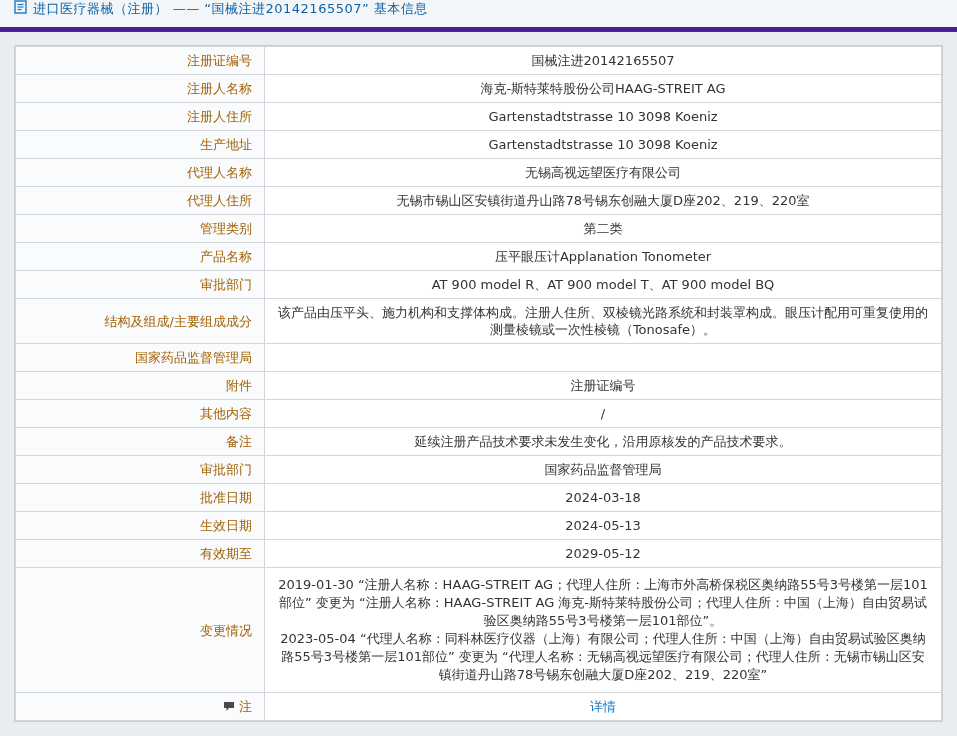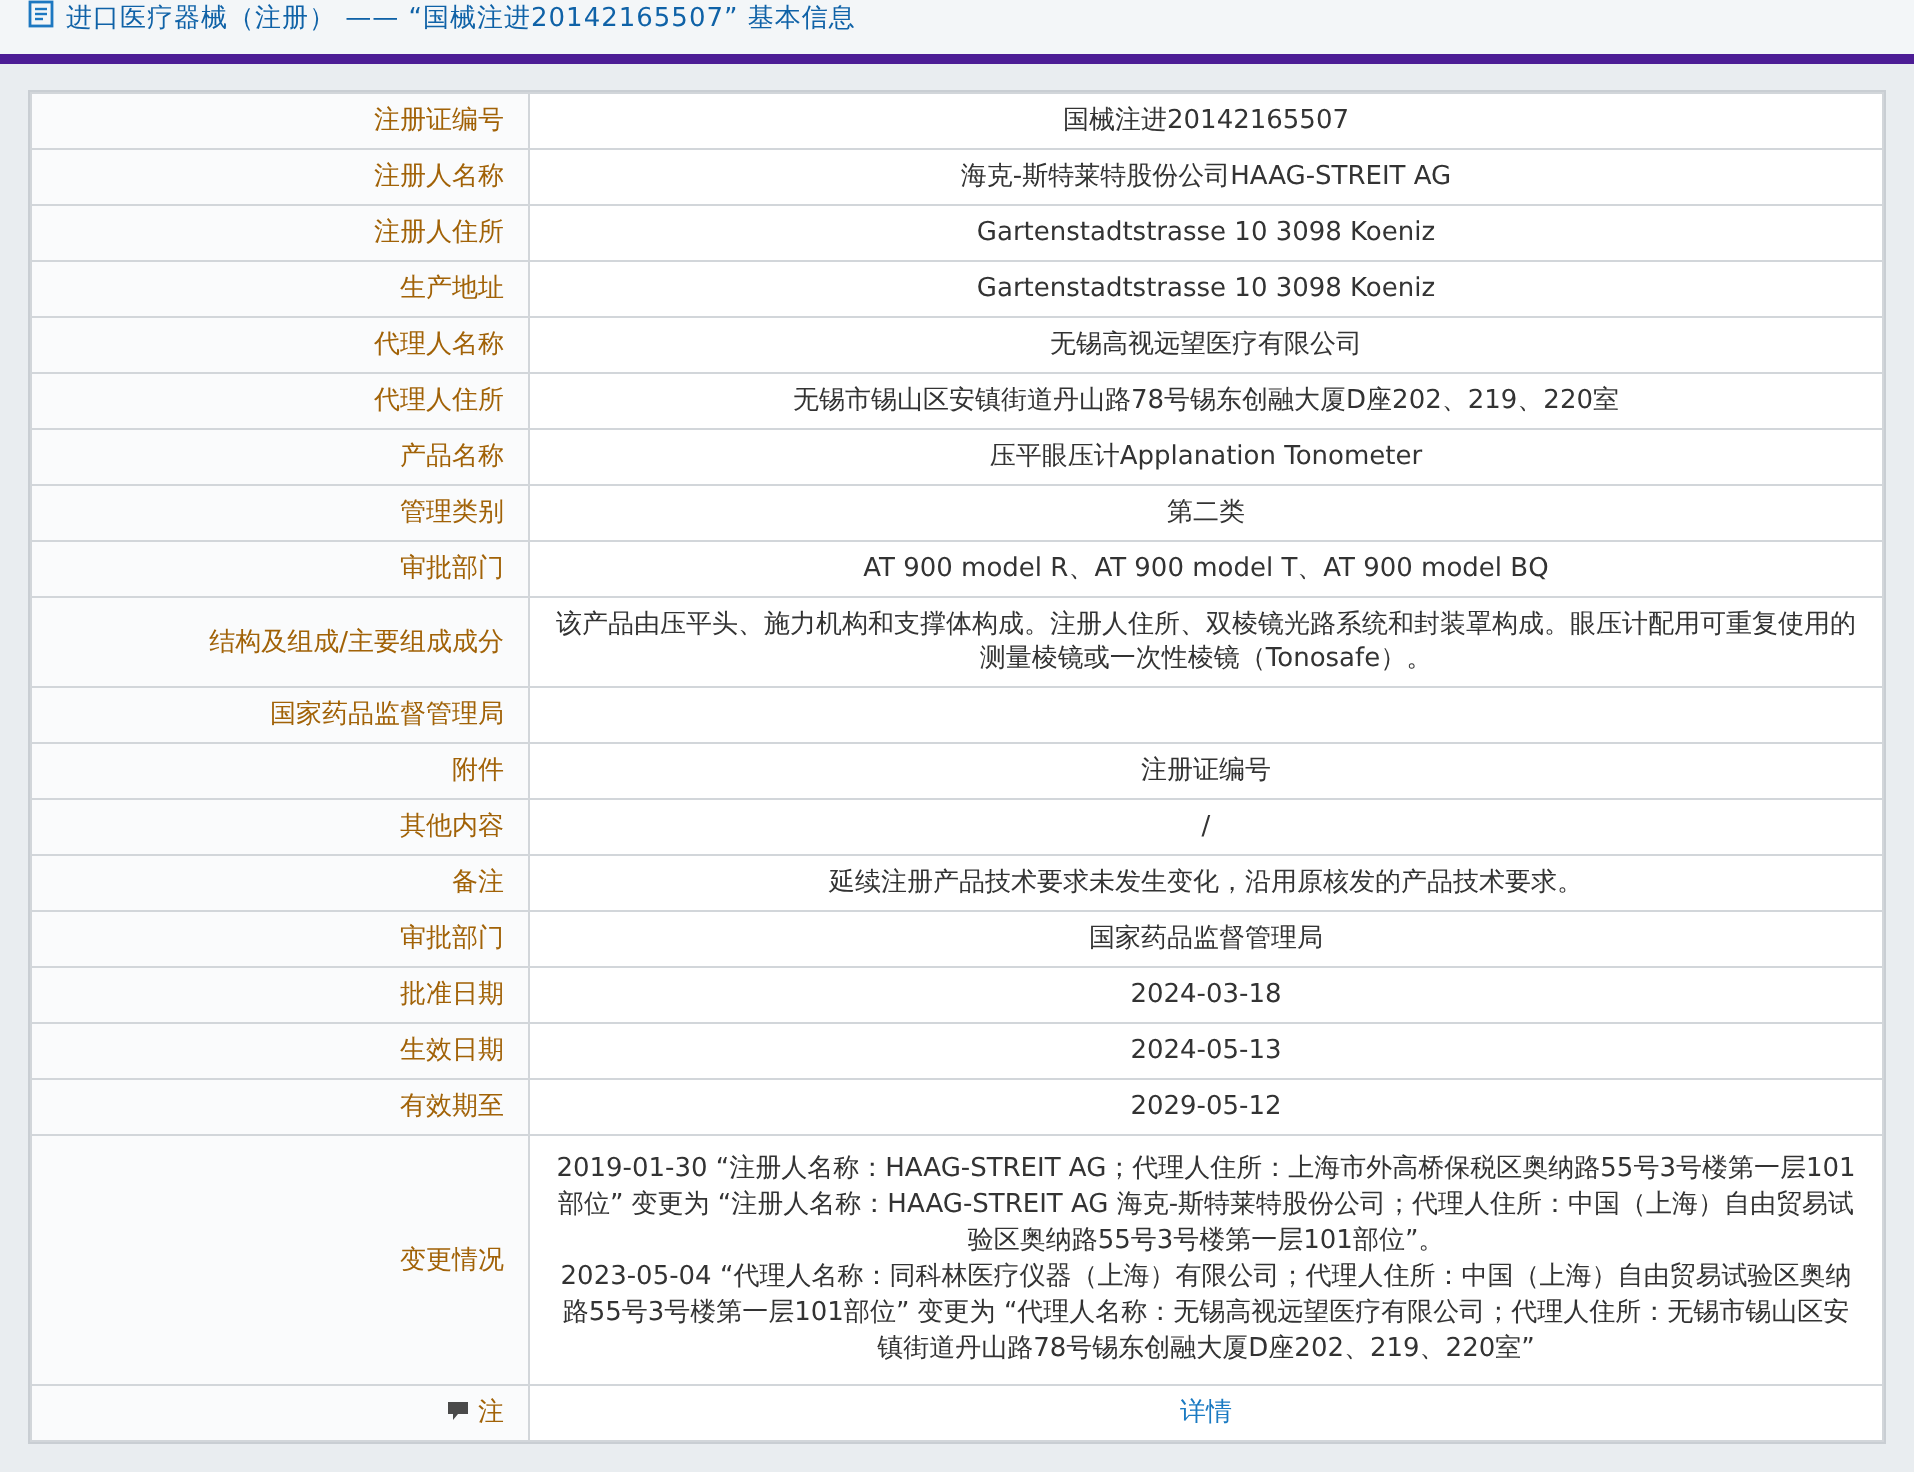--- a/index.html
+++ b/index.html
@@ -113,26 +113,26 @@
         </tr>
         <tr>
           <td class="label-cell"><span>代理人名称</span></td>
           <td class="value-cell">无锡高视远望医疗有限公司</td>
         </tr>
         <tr>
           <td class="label-cell"><span>代理人住所</span></td>
           <td class="value-cell">无锡市锡山区安镇街道丹山路78号锡东创融大厦D座202、219、220室</td>
         </tr>
         <tr>
+          <td class="label-cell"><span>管理类别</span></td>
+          <td class="value-cell">第二类</td>
+        </tr>
+        <tr>
           <td class="label-cell"><span>产品名称</span></td>
           <td class="value-cell">压平眼压计Applanation Tonometer</td>
-        </tr>
-        <tr>
-          <td class="label-cell"><span>管理类别</span></td>
-          <td class="value-cell">第二类</td>
         </tr>
         <tr>
           <td class="label-cell"><span>审批部门</span></td>
           <td class="value-cell">AT 900 model R、AT 900 model T、AT 900 model BQ</td>
         </tr>
         <tr>
           <td class="label-cell"><span>结构及组成/主要组成成分</span></td>
           <td class="value-cell">该产品由压平头、施力机构和支撑体构成。注册人住所、双棱镜光路系统和封装罩构成。眼压计配用可重复使用的测量棱镜或一次性棱镜（Tonosafe）。</td>
         </tr>
         <tr>

